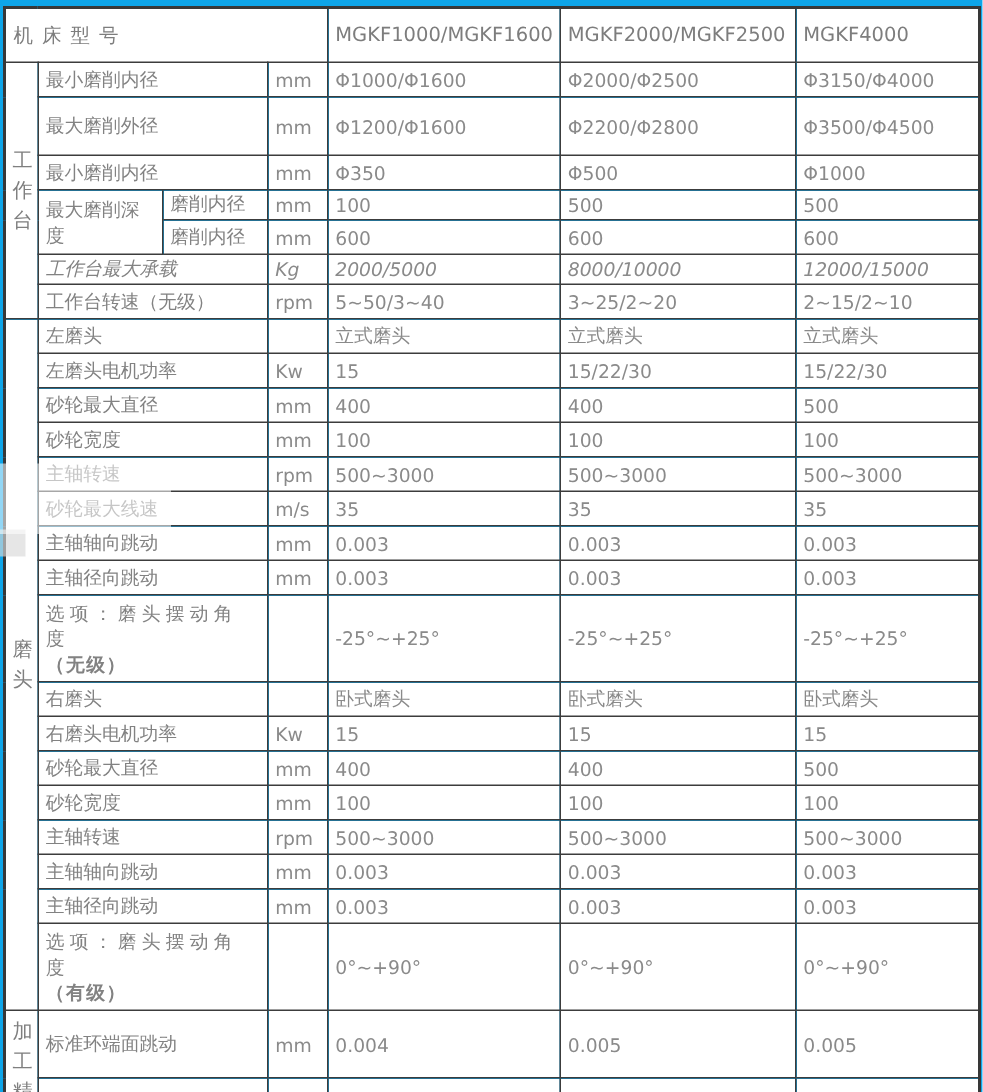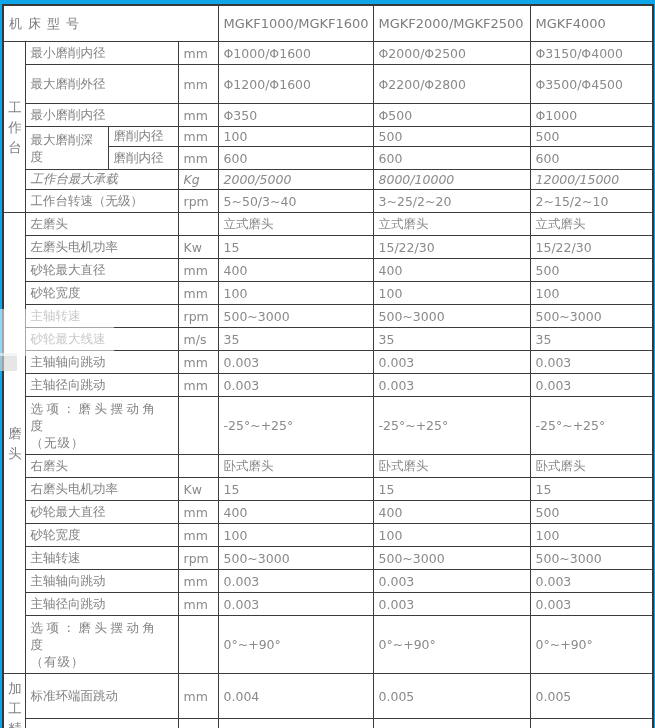--- a/index.html
+++ b/index.html
@@ -43,21 +43,21 @@
     word-break: break-all;
     white-space: normal;
     color: #7f7f7f;
     text-align: right;
   }
   td.spec-name { color: #828282; }
   td.unit { color: #8a8a8a; }
   td.val  { color: #8a8a8a; }
   td.two-line { white-space: normal; line-height: 17px; padding-top: 3px; padding-bottom: 3px; }
   .jline { letter-spacing: 3.5px; display: block; }
-  .pline { letter-spacing: 1px; display: block; }
+  .pline { letter-spacing: 1px; display: block; font-weight: bold; }
   .wm1 {
     position: absolute; left: 0; top: 309px; width: 114px; height: 47px;
     background: rgba(255,255,255,0.55); z-index: 5; pointer-events: none;
   }
   .wm2 {
     position: absolute; left: 0; top: 353px; width: 17px; height: 18px;
     background: #d9d9d9; opacity: 0.65; z-index: 4; pointer-events: none;
   }
 </style>
 </head>

